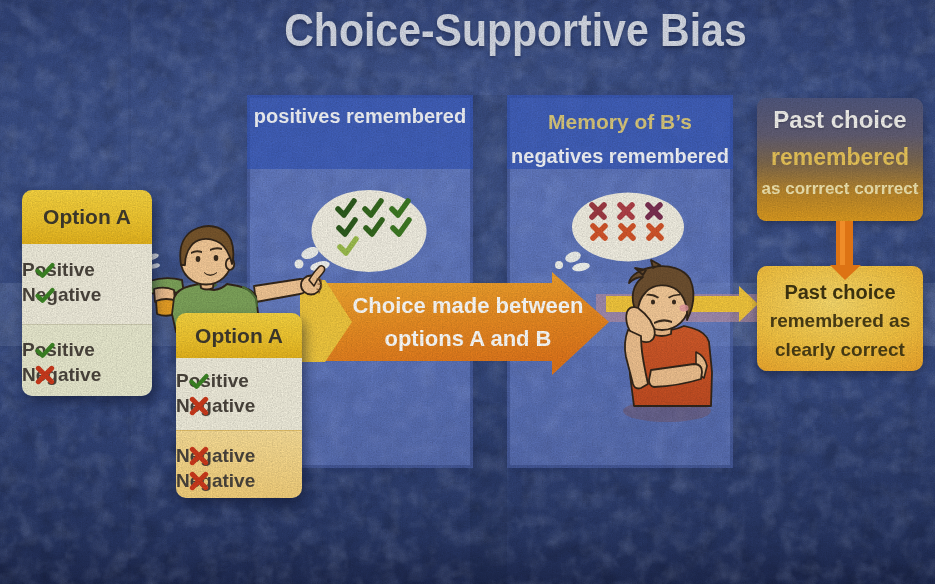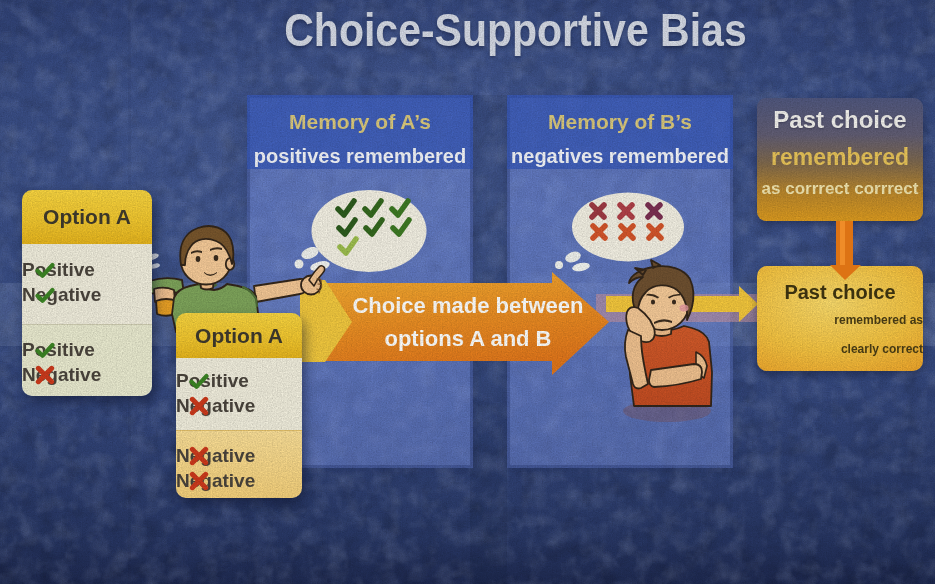--- a/index.html
+++ b/index.html
@@ -43,21 +43,21 @@
     background:linear-gradient(180deg,#50577e 0%,#615d73 30%,#7d684e 52%,#b8862c 76%,#db9a1f 100%);
     box-shadow:0 3px 8px rgba(10,15,40,0.4);text-align:center;}
   #boxTop .l1{display:block;margin-top:6px;font-size:24px;font-weight:bold;color:#f1f0ec;line-height:32px;text-shadow:0 1px 2px rgba(20,20,40,0.35);}
   #boxTop .l2{display:block;font-size:23px;font-weight:bold;color:#e8c459;line-height:42px;}
   #boxTop .l3{display:block;font-size:17px;font-weight:bold;color:#f0e4ae;line-height:22px;}
   #boxBot{position:absolute;left:757px;top:266px;width:166px;height:105px;border-radius:10px;
     background:
       radial-gradient(ellipse 90% 80% at 45% 35%, #f8d96a 0%, #f3c342 55%, #eca42a 100%);
     box-shadow:0 3px 8px rgba(10,15,40,0.4);text-align:center;}
   #boxBot .l1{display:block;margin-top:12px;font-size:20px;font-weight:bold;color:#3f3511;line-height:28px;}
-  #boxBot .l2{display:block;font-size:12px;font-weight:bold;color:#4a3d15;line-height:29px;text-align:right;}
+  #boxBot .l2{display:block;font-size:19px;font-weight:bold;color:#4a3d15;line-height:29px;}
   #artsvg{position:absolute;left:0;top:0;}
   #grain{position:absolute;inset:0;pointer-events:none;}
 </style>
 </head>
 <body>
 <div id="stage">
   <div id="bgvig"></div>
   <svg id="texsvg" class="abs" width="935" height="584" style="left:0;top:0">
     <filter id="blotch" x="0" y="0" width="100%" height="100%">
       <feTurbulence type="fractalNoise" baseFrequency="0.05" numOctaves="4" seed="7" result="n"></feTurbulence>
@@ -68,21 +68,20 @@
       <feTurbulence type="fractalNoise" baseFrequency="0.055" numOctaves="3" seed="42" result="n"></feTurbulence>
       <feColorMatrix in="n" type="matrix" values="0 0 0 0 0.56  0 0 0 0 0.64  0 0 0 0 0.85  0.8 0.8 0 0 -0.7"></feColorMatrix>
     </filter>
     <rect width="935" height="584" filter="url(#blotch2)" opacity="0.3"></rect>
   </svg>
   <div class="abs" style="left:470px;top:95px;width:37px;height:489px;background:rgba(10,16,40,0.10)"></div>
   <div class="abs" style="left:128px;top:0;width:3px;height:584px;background:rgba(10,16,40,0.05)"></div>
   <div id="band" class="abs" style="left:0;top:283px;width:935px;height:63px;background:rgba(205,220,248,0.12)"></div>
   <div id="panelA" class="panel">
       <div class="phead">
-        <span class="l1">Memory of A’s</span>
         <span class="l2">positives remembered</span>
       </div>
     </div>
   <div id="panelB" class="panel">
       <div class="phead">
         <span class="l1">Memory of B’s</span>
         <span class="l2">negatives remembered</span>
       </div>
     </div>
   <div id="title">Choice-Supportive Bias</div>

